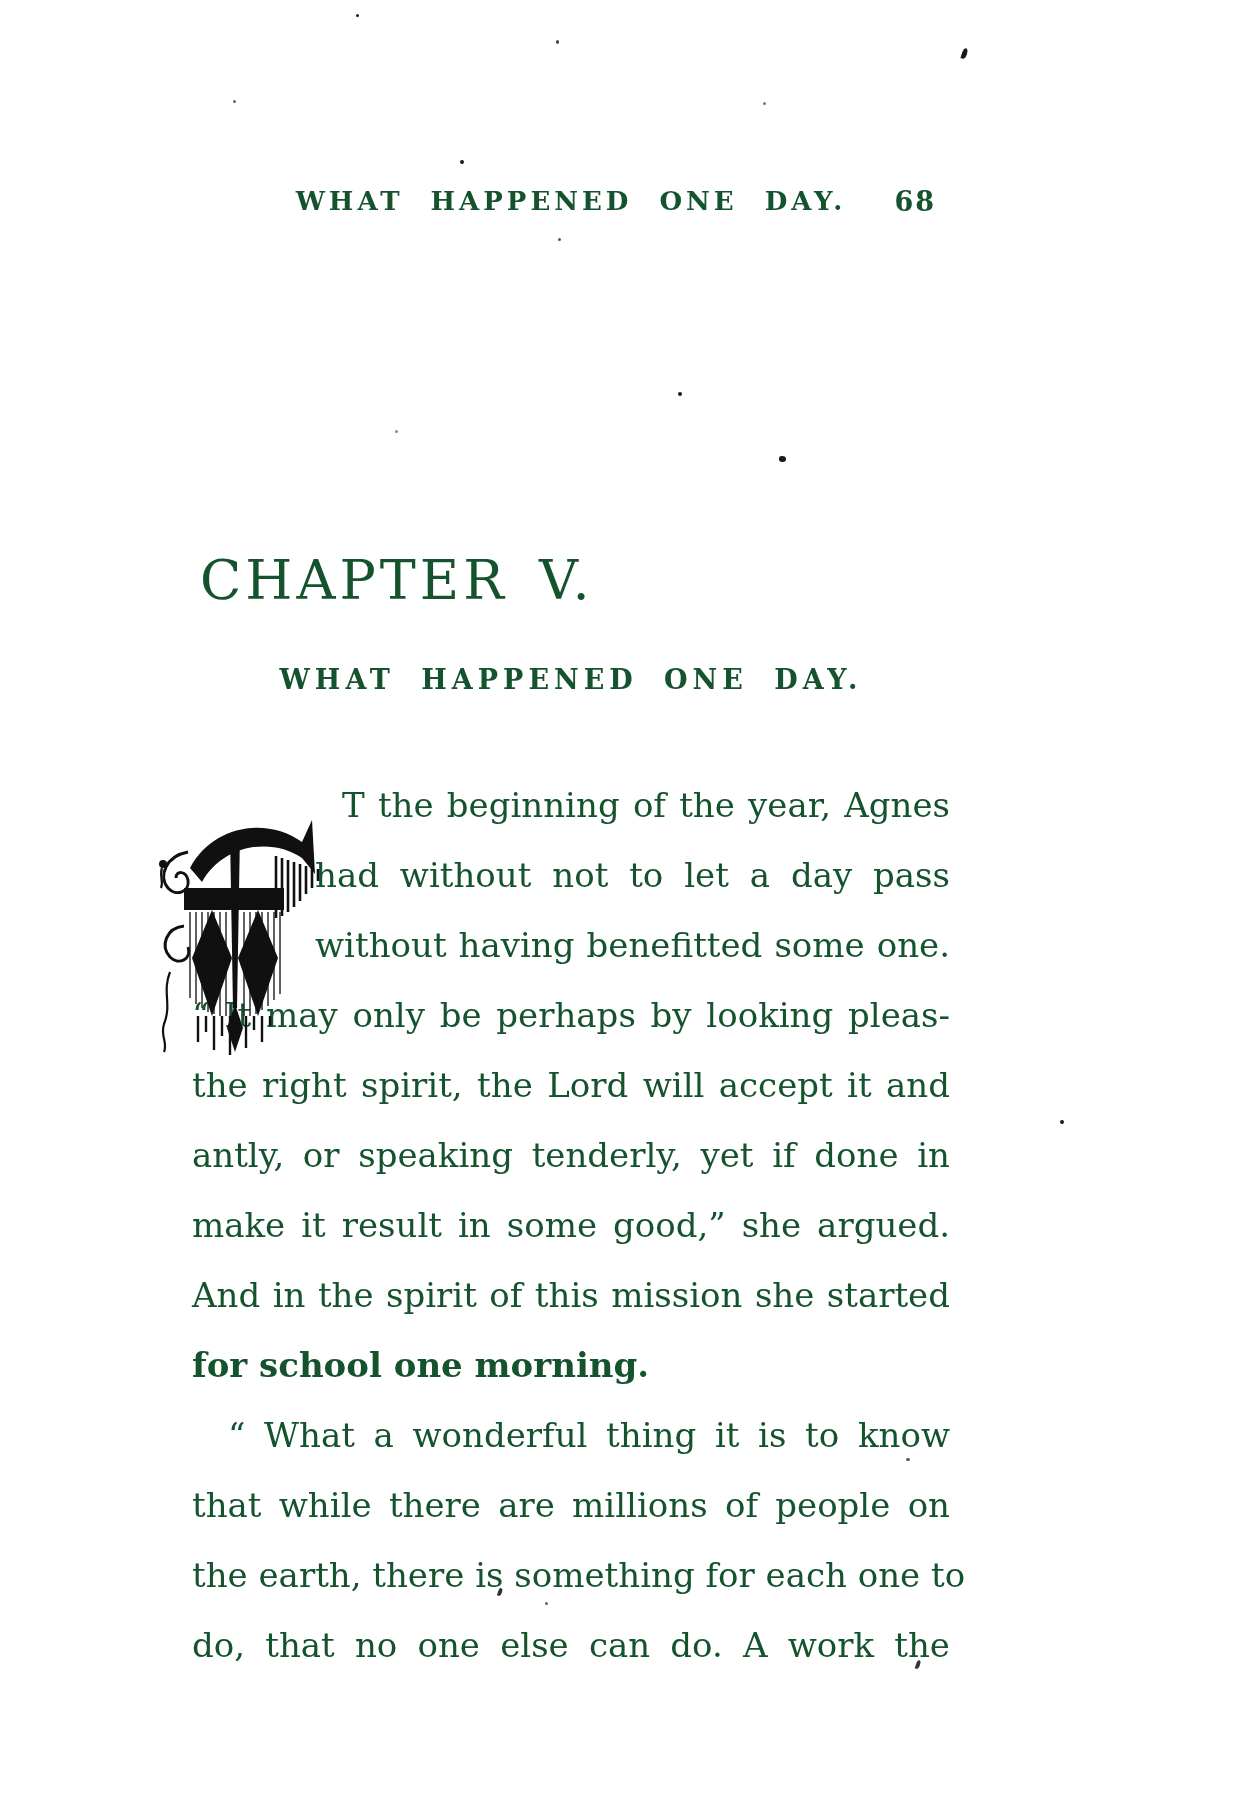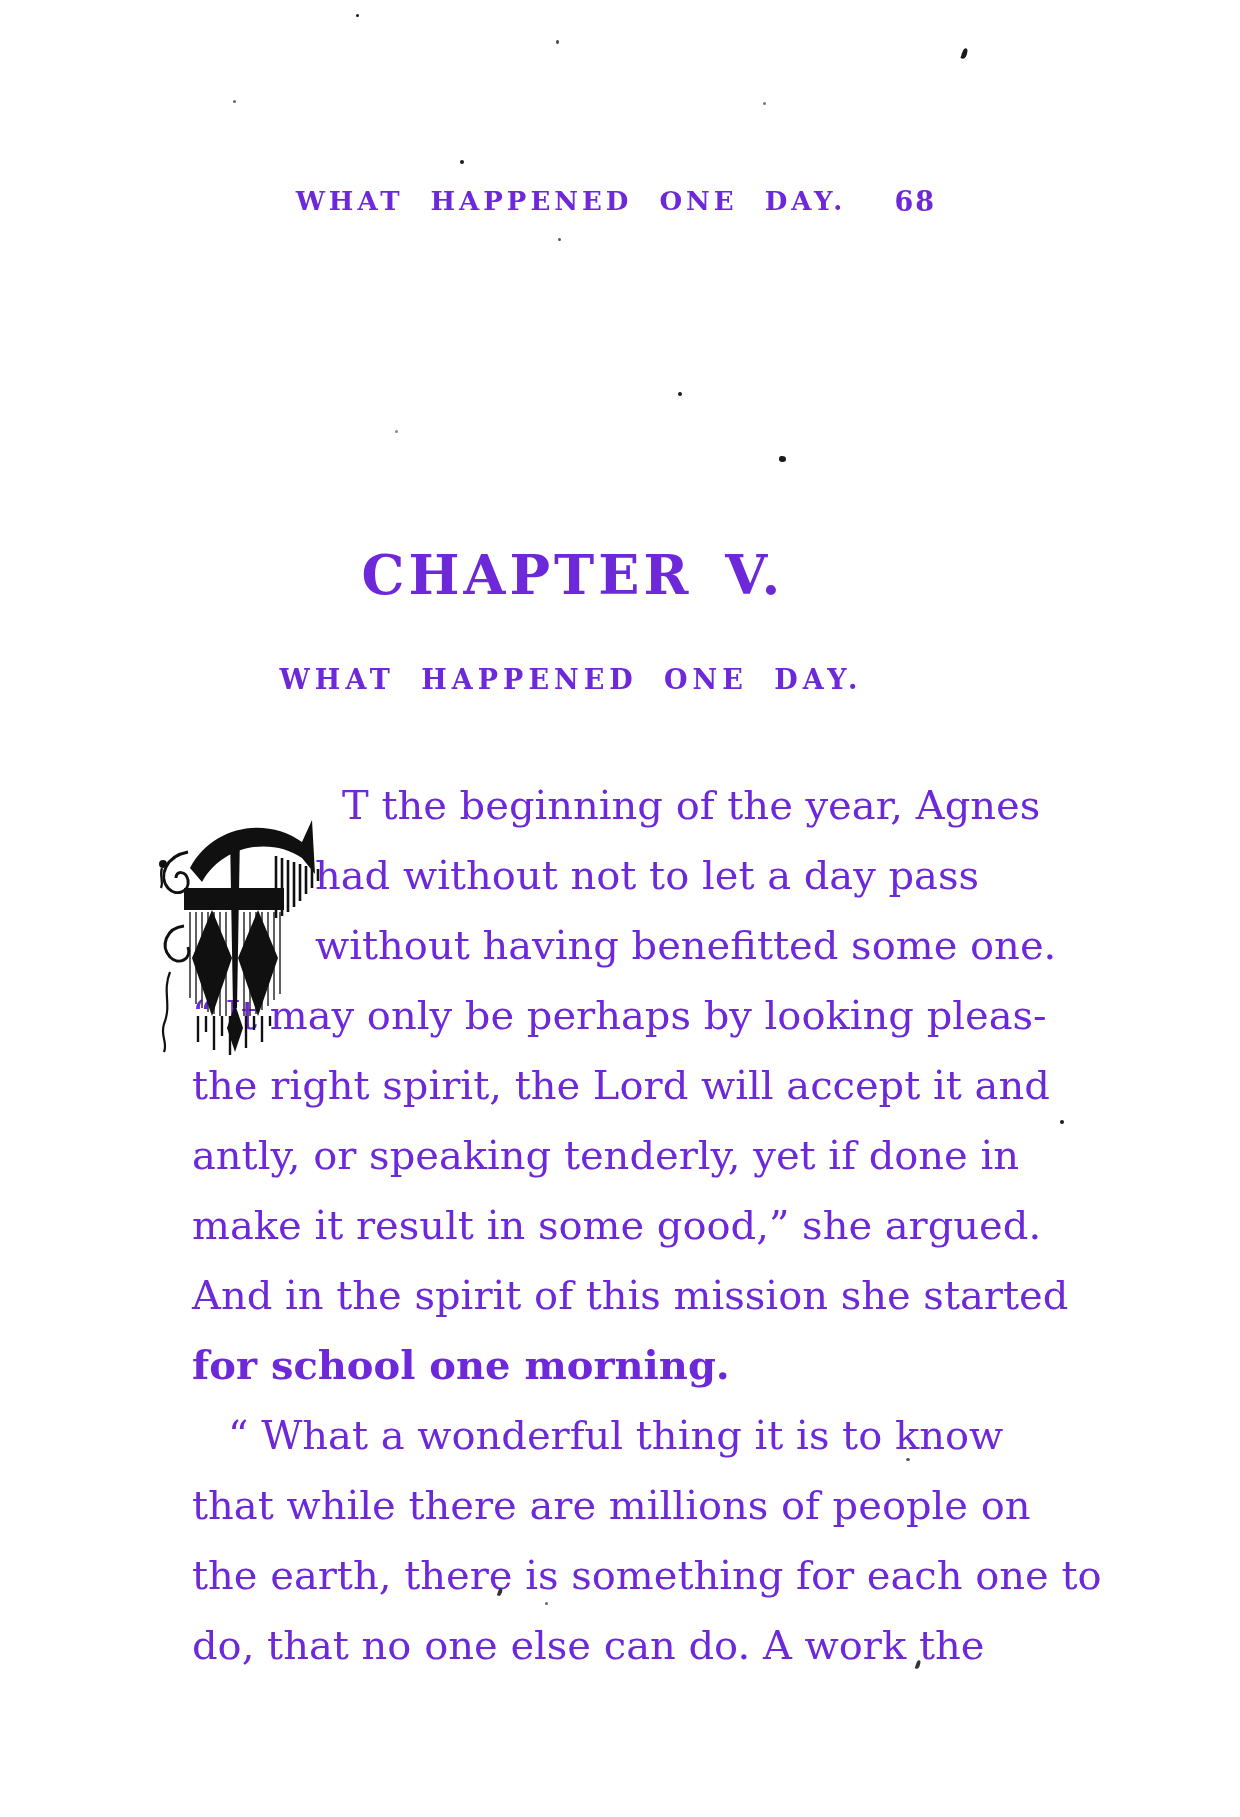--- a/index.html
+++ b/index.html
@@ -3,21 +3,21 @@
 <meta charset="utf-8">
 <style>
   html,body { margin:0; padding:0; background:#ffffff; }
   .page {
     position:relative;
     width:1240px;
     height:1817px;
     background:#ffffff;
     overflow:hidden;
     font-family:"DejaVu Serif", serif;
-    color:#6d28d9;
+    color:#14532d;
   }
 
   
   .running-header {
     position:absolute;
     top:186px; left:192px; width:758px;
     height:40px;
   }
   .running-title {
     display:block;
@@ -33,43 +33,42 @@
     right:14px; top:0;
     font-size:27px;
     font-weight:700;
     letter-spacing:2px;
   }
 
   
   .chapter-title {
     position:absolute;
     top:541px; left:192px; width:758px;
-    margin:2px;
-    text-align:center;
+    margin:8px;
     font-size:54px;
-    font-weight:700;
+    font-weight:400;
     letter-spacing:4px;
     word-spacing:10px;
   }
   .chapter-subtitle {
     position:absolute;
     top:664px; left:192px; width:758px;
     margin:0;
     text-align:center;
     font-size:27px;
     font-weight:700;
     letter-spacing:5px;
     word-spacing:12px;
   }
 
   
   .body-text {
     position:absolute;
     top:770px; left:192px; width:758px;
-    font-size:40px;
+    font-size:34px;
   }
   .line {
     height:70px;
     line-height:70px;
     text-align:justify;
     text-align-last:justify;
     white-space:nowrap;
   }
   .line.beside-cap { margin-left:123px; }
   .line.first-line { text-indent:27px; }

